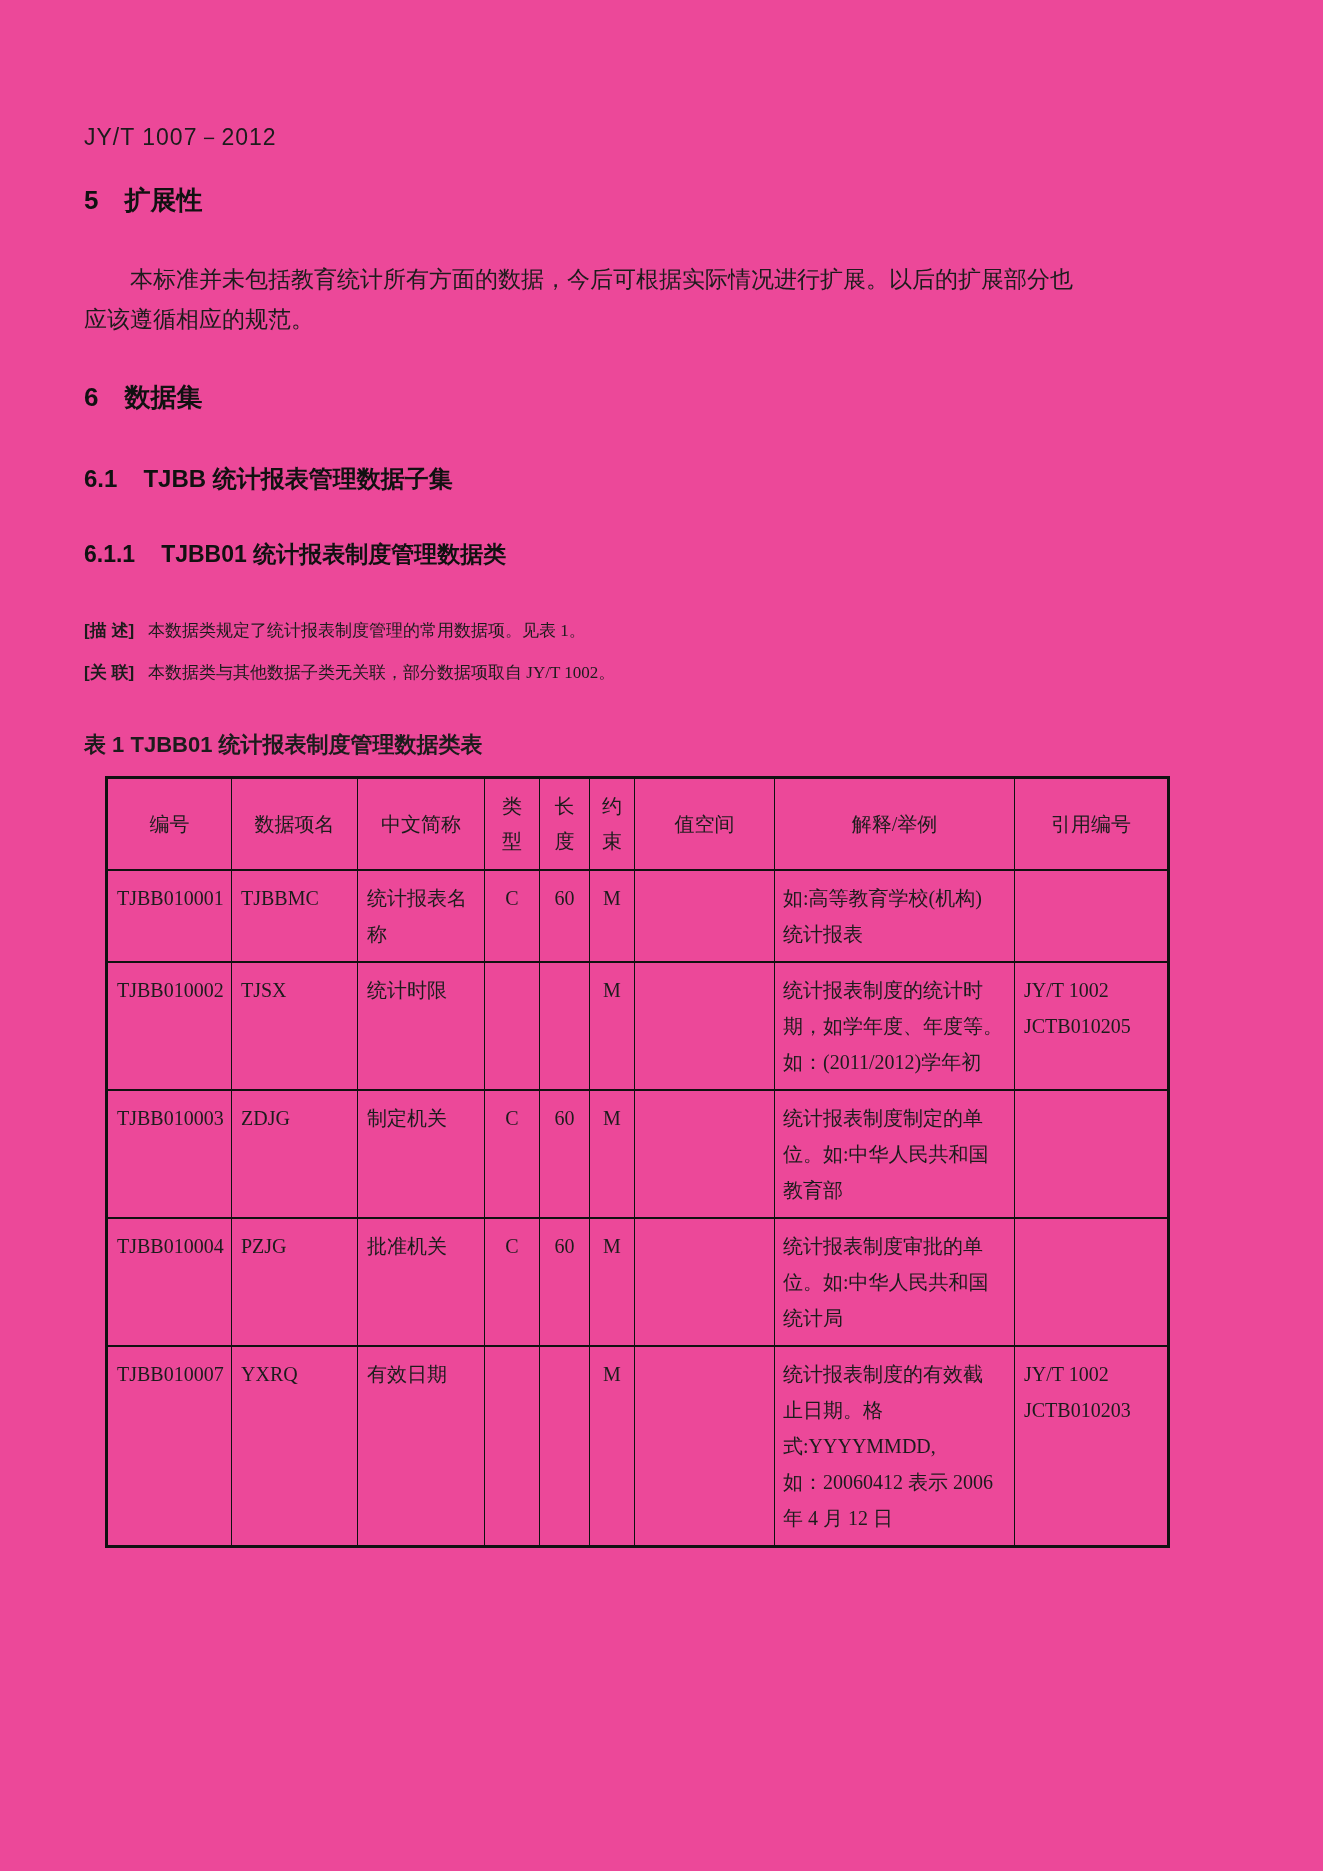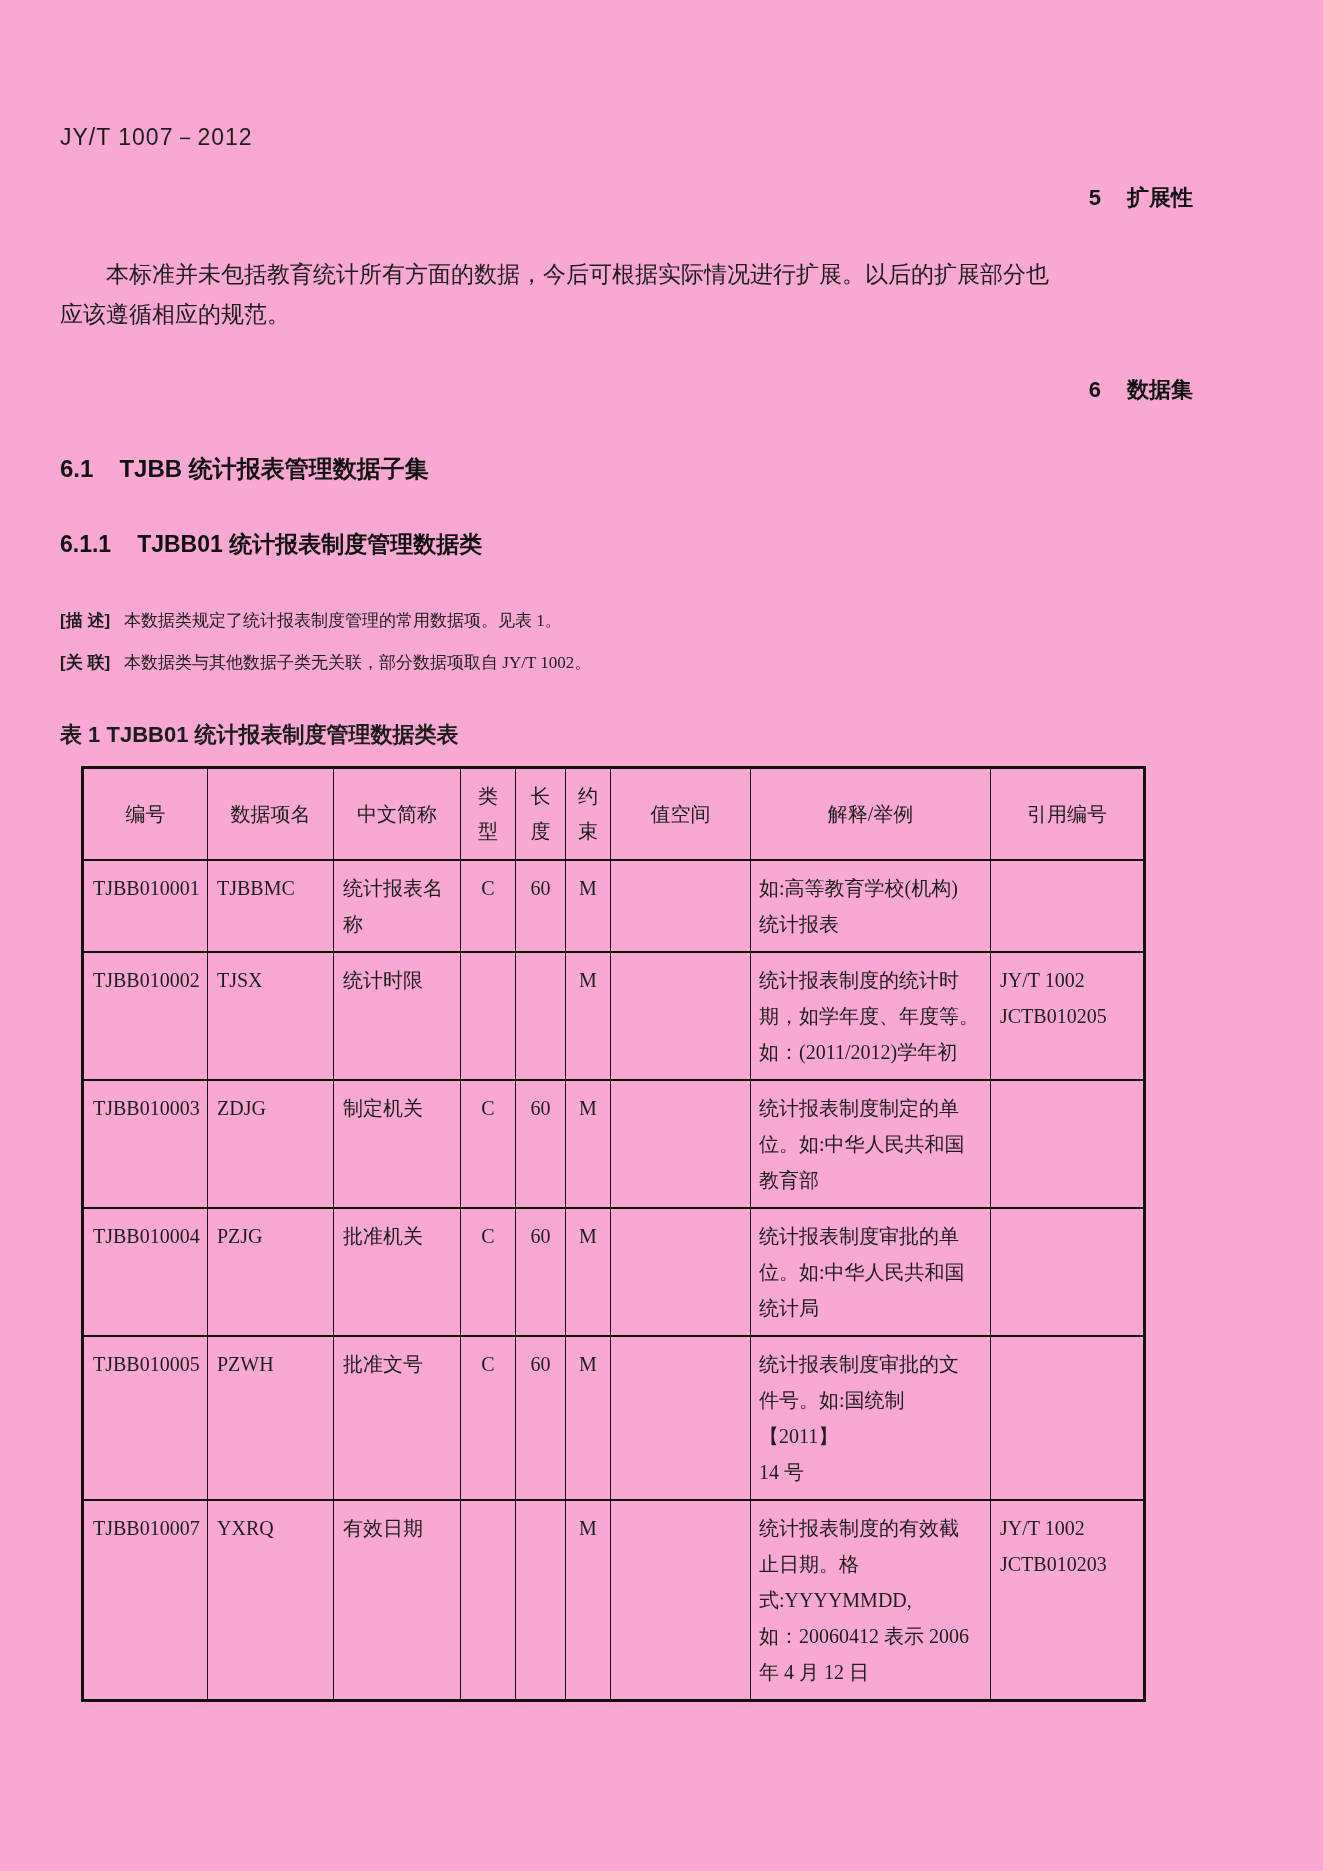--- a/index.html
+++ b/index.html
@@ -1,34 +1,34 @@
 <!DOCTYPE html>
 <html><head>
 <meta charset="utf-8">
 <style>
   html,body{margin:0;padding:0;background:#ffffff;}
   .page{
     position:relative;
     width:1323px;height:1871px;
     box-sizing:border-box;
-    padding:122px 130px 0 60px;
-    background:#f9a8d4;
+    padding:122px 130px 0 84px;
+    background:#ec4899;
     color:#1c1c1c;
     font-family:"Liberation Serif","DejaVu Serif",serif;
   }
   .doc-code{
     font-family:"Liberation Sans","DejaVu Sans",sans-serif;
     font-size:23px;letter-spacing:1px;margin:0 0 30px 0;
   }
   .hd{
     font-family:"Liberation Sans","DejaVu Sans",sans-serif;
     font-weight:bold;color:#111;margin:0;
   }
   .hd .num{display:inline-block;margin-right:26px;}
-  .hd-l1{font-size:22px;margin-bottom:42px;text-align:right;}
+  .hd-l1{font-size:26px;margin-bottom:42px;}
   .hd-l2{font-size:24px;}
   .hd-l3{font-size:23px;}
   .para{
     font-size:23px;line-height:40px;margin:0;
     text-indent:2em;max-width:1000px;
   }
   .meta-line{font-size:17px;line-height:42px;margin:0;}
   .meta-line .bracket{font-family:"Liberation Sans","DejaVu Sans",sans-serif;font-weight:bold;margin-right:14px;}
   .tbl-caption{
     font-family:"Liberation Sans","DejaVu Sans",sans-serif;
@@ -166,33 +166,20 @@
           <td class="c-type center">C</td>
           <td class="c-len center">60</td>
           <td class="c-constraint center">M</td>
           <td class="c-space"></td>
           <td class="c-desc preline">统计报表制度审批的单
 位。如:中华人民共和国
 统计局</td>
           <td class="c-ref preline"></td>
         </tr>
         <tr>
-          <td class="c-id">TJBB010005</td>
-          <td class="c-name">PZWH</td>
-          <td class="c-cn">批准文号</td>
-          <td class="c-type center">C</td>
-          <td class="c-len center">60</td>
-          <td class="c-constraint center">M</td>
-          <td class="c-space"></td>
-          <td class="c-desc preline">统计报表制度审批的文
-件号。如:国统制【2011】
-14 号</td>
-          <td class="c-ref preline"></td>
-        </tr>
-        <tr>
           <td class="c-id">TJBB010007</td>
           <td class="c-name">YXRQ</td>
           <td class="c-cn">有效日期</td>
           <td class="c-type center"></td>
           <td class="c-len center"></td>
           <td class="c-constraint center">M</td>
           <td class="c-space"></td>
           <td class="c-desc preline">统计报表制度的有效截
 止日期。格式:YYYYMMDD,
 如：20060412 表示 2006

